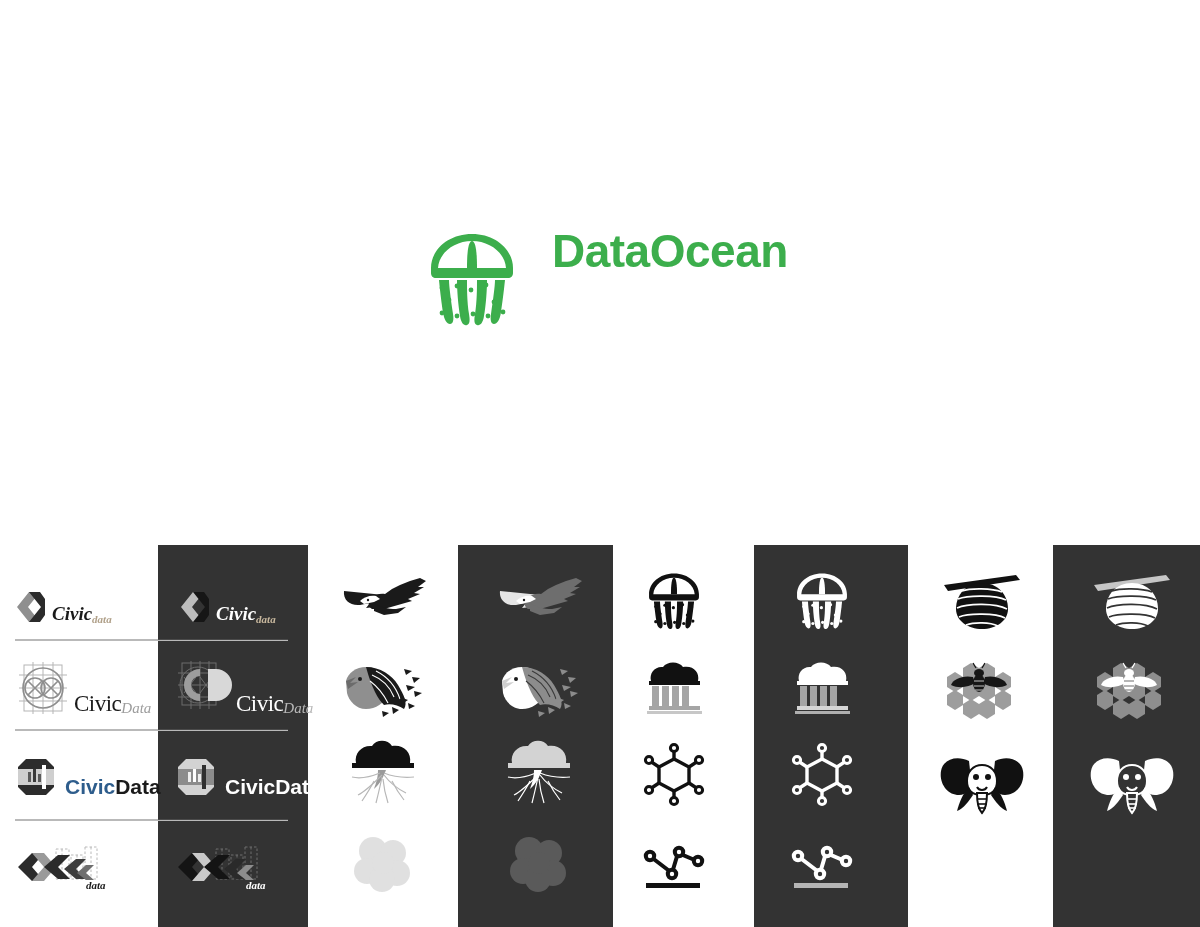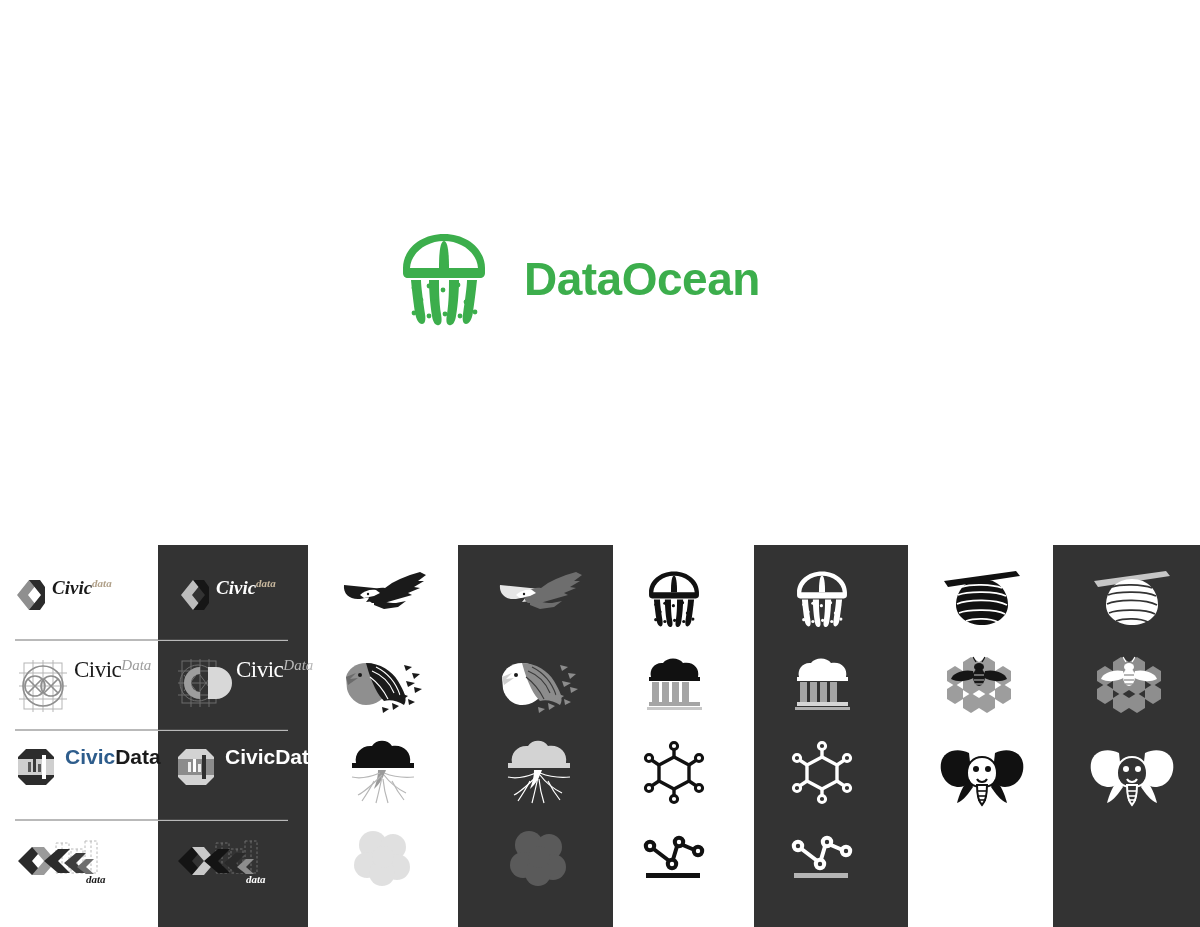--- a/index.html
+++ b/index.html
@@ -9,39 +9,39 @@
     background:#ffffff;
     font-family:"Liberation Sans", sans-serif;
     position:relative;overflow:hidden;
   }
 
   
   #hero{
     position:absolute;left:0;top:0;width:1200px;height:545px;
   }
   #hero-inner{
-    position:absolute;left:398px;top:228px;
-    display:flex;align-items:center;gap:34px;
+    position:absolute;left:426px;top:228px;
+    display:flex;align-items:flex-start;gap:34px;
   }
   #hero-mark{width:92px;height:102px;display:block;}
   #hero-title{
     font-size:46px;font-weight:bold;letter-spacing:-0.5px;
     color:#3cae4c;line-height:1;white-space:nowrap;
   }
 
   
   #grid{position:absolute;left:0;top:545px;width:1200px;height:382px;}
 
   .panel{position:absolute;top:0;height:382px;background:#333333;}
   #panel-1{left:158px;width:150px;}
   #panel-2{left:458px;width:155px;}
   #panel-3{left:754px;width:154px;}
   #panel-4{left:1053px;width:147px;}
 
-  .cell{position:absolute;display:flex;align-items:flex-start;justify-content:center;}
+  .cell{position:absolute;display:flex;align-items:flex-end;justify-content:center;}
 
   
   .divider{position:absolute;left:15px;width:273px;height:2px;background:#b9b9b9;}
   #div-1{top:94px;}
   #div-2{top:184px;}
   #div-3{top:274px;}
 
   .dark-divider{position:absolute;left:158px;width:130px;height:1px;background:#4a4a4a;}
 
   svg{display:block;overflow:visible;}

